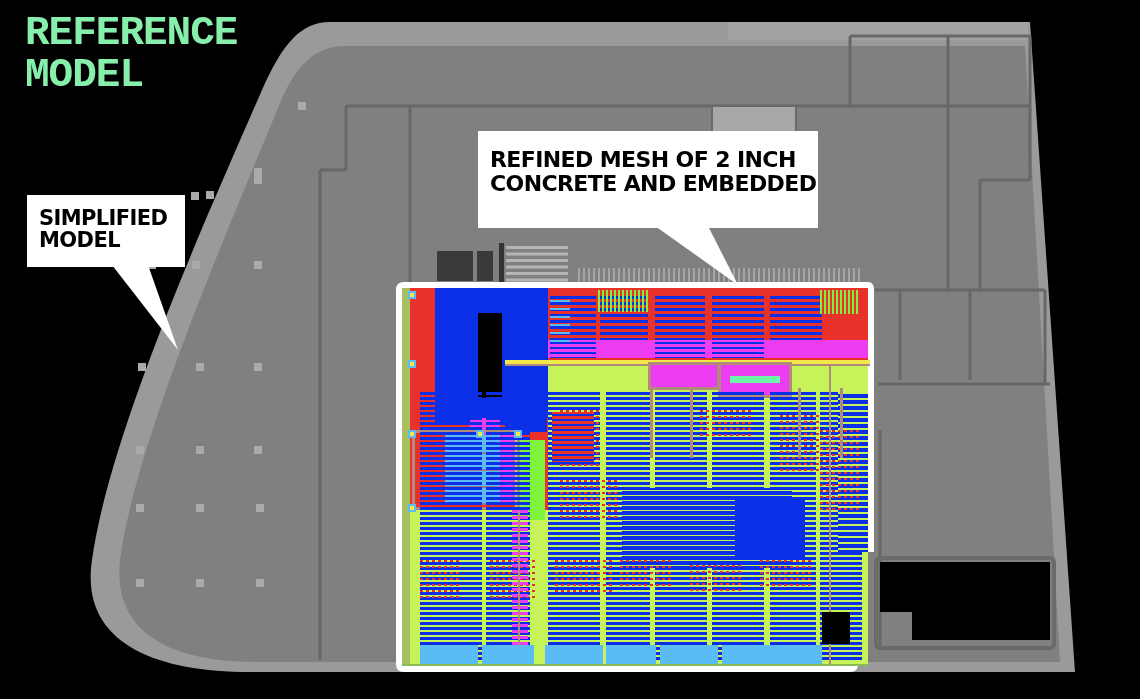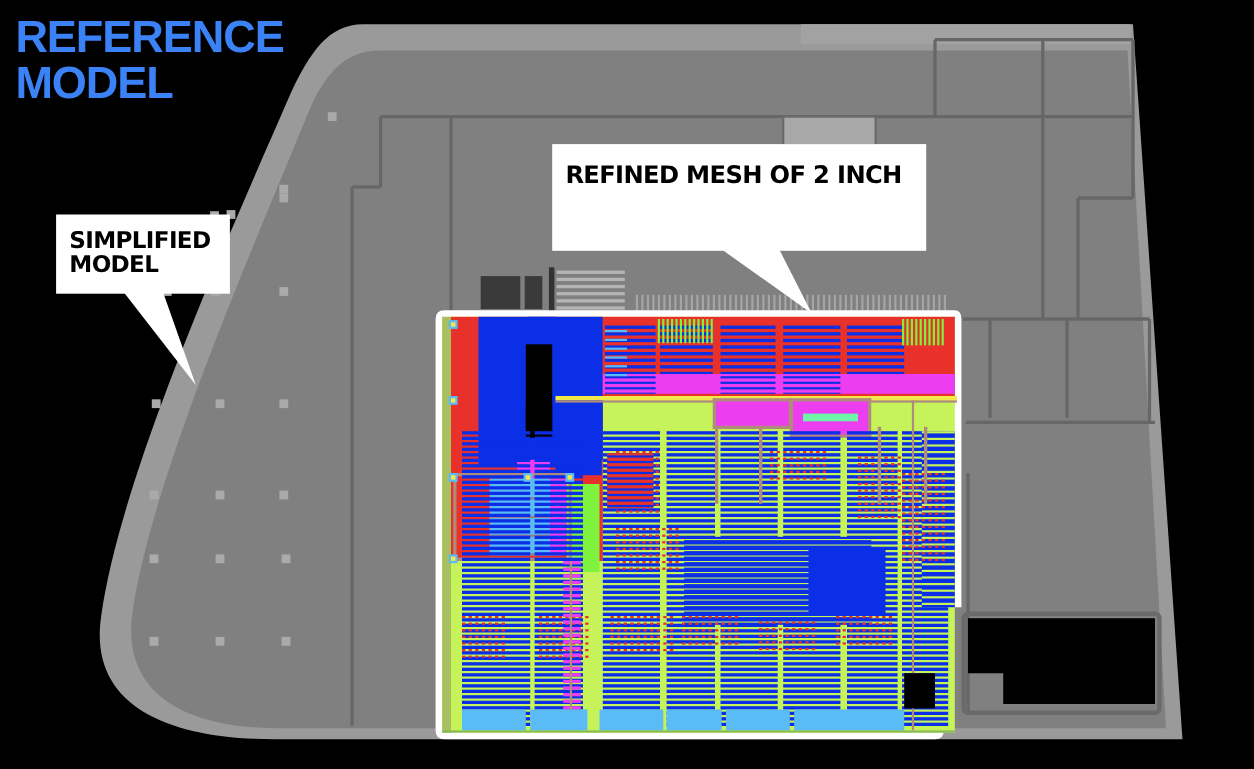--- a/index.html
+++ b/index.html
@@ -1,26 +1,26 @@
 <!DOCTYPE html>
 <html><head>
 <meta charset="utf-8">
 <style>
   html, body { margin:0; padding:0; background:#000; }
   body { width:1140px; height:699px; position:relative; overflow:hidden;
          font-family:"DejaVu Sans", "Liberation Sans", sans-serif; }
   #stage { position:absolute; left:0; top:0; width:1140px; height:699px; }
   .title {
-    position:absolute; left:14px; top:12px; color:#3b82f6; font-weight:bold;
+    position:absolute; left:25px; top:12px; color:#86efac; font-weight:bold;
     font-size:41px; line-height:42px; letter-spacing:-1px;
-    font-family:Liberation Sans, sans-serif;
+    font-family:Liberation Mono, monospace;
   }
   .callout {
     position:absolute; background:#fff; color:#000; font-weight:bold;
-    font-family:"DejaVu Sans", sans-serif; letter-spacing:-0.6px;margin-left:24px;
+    font-family:"DejaVu Sans", sans-serif; letter-spacing:-0.6px;
   }
   #callout-simplified { left:27px; top:195px; width:158px; height:72px;
     font-size:21px; line-height:22px; padding:12px 16px 0 12px; box-sizing:border-box; }
   #callout-refined { left:478px; top:131px; width:340px; height:97px;
     font-size:22px; line-height:24px; padding:17px 0 0 12px; box-sizing:border-box; }
 </style>
 </head>
 <body>
 
 <svg id="stage" width="1140" height="699" viewBox="0 0 1140 699" xmlns="http://www.w3.org/2000/svg">
@@ -1484,13 +1484,14 @@
   <div>MODEL</div>
 </div>
 
 <div class="callout" id="callout-simplified">
   <div>SIMPLIFIED</div>
   <div>MODEL</div>
 </div>
 
 <div class="callout" id="callout-refined">
   <div>REFINED MESH OF 2 INCH</div>
+  <div>CONCRETE AND EMBEDDED</div>
 </div>
 
 </body></html>

